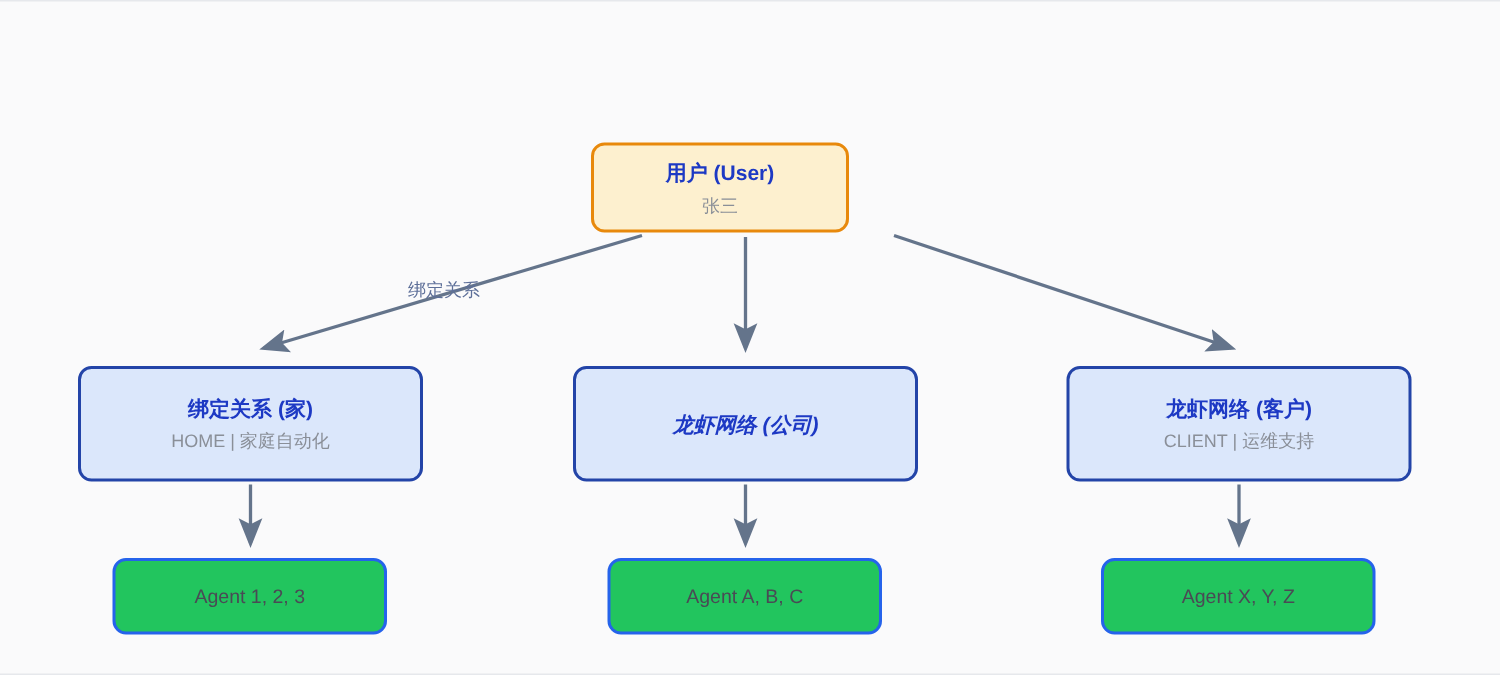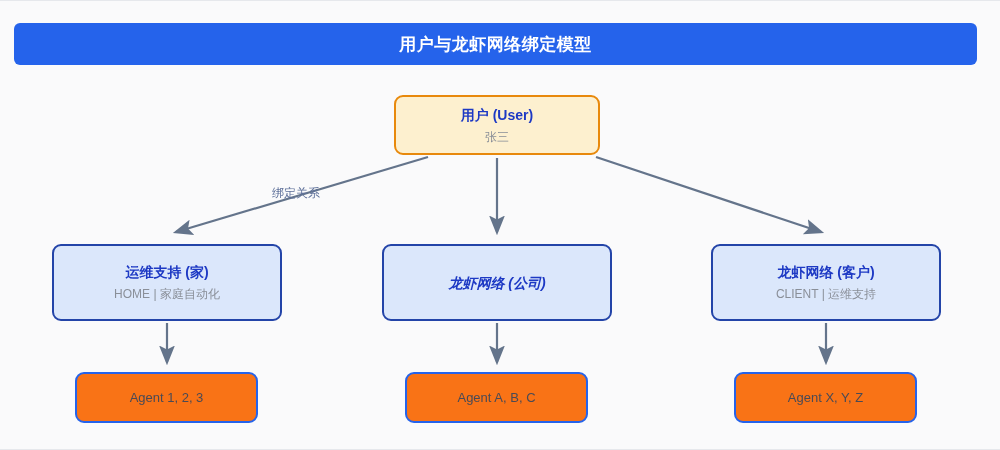--- a/index.html
+++ b/index.html
@@ -71,21 +71,21 @@
     color: #8a8f98;
     font-size: 12px;
     line-height: 18px;
     margin-top: 3px;
   }
 
   
   .node-user {
     left: 394px;
     top: 94px;
-    width: 206px;
+    width: 172px;
     height: 60px;
     background: #fdf0cf;
     border: 2px solid #e8890c;
     border-radius: 9px;
   }
 
   
   .node-network {
     width: 230px;
     height: 77px;
@@ -95,21 +95,21 @@
     top: 243px;
   }
   .node-network.pos-left   { left: 52px; }
   .node-network.pos-center { left: 382px; font-style: italic; }
   .node-network.pos-right  { left: 711px; }
 
   
   .node-agent {
     width: 183px;
     height: 51px;
-    background: #f97316;
+    background: #22c55e;
     border: 2px solid #2563eb;
     border-radius: 9px;
     top: 371px;
   }
   .node-agent.pos-left   { left: 75px; }
   .node-agent.pos-center { left: 405px; }
   .node-agent.pos-right  { left: 734px; }
   .node-agent .agent-label {
     color: #4a4a55;
     font-size: 13px;
@@ -141,33 +141,30 @@
 
     <line x1="497" y1="157" x2="497" y2="231" stroke="#64748b" stroke-width="2.2" marker-end="url(#arrowhead)"></line>
 
     <line x1="596" y1="156" x2="821" y2="231" stroke="#64748b" stroke-width="2.2" marker-end="url(#arrowhead)"></line>
 
     <line x1="167" y1="322" x2="167" y2="361" stroke="#64748b" stroke-width="2.2" marker-end="url(#arrowhead)"></line>
     <line x1="497" y1="322" x2="497" y2="361" stroke="#64748b" stroke-width="2.2" marker-end="url(#arrowhead)"></line>
     <line x1="826" y1="322" x2="826" y2="361" stroke="#64748b" stroke-width="2.2" marker-end="url(#arrowhead)"></line>
   </svg>
 
-  <div class="title-banner">
-    <span class="title-text">用户与龙虾网络绑定模型</span>
-  </div>
 
   <div class="edge-label">绑定关系</div>
 
   <div class="node node-user">
     <span class="node-title">用户 (User)</span>
     <span class="node-sub">张三</span>
   </div>
 
   <div class="node node-network pos-left">
-    <span class="node-title">运维支持 (家)</span>
+    <span class="node-title">绑定关系 (家)</span>
     <span class="node-sub">HOME | 家庭自动化</span>
   </div>
 
   <div class="node node-network pos-center">
     <span class="node-title">龙虾网络 (公司)</span>
   </div>
 
   <div class="node node-network pos-right">
     <span class="node-title">龙虾网络 (客户)</span>
     <span class="node-sub">CLIENT | 运维支持</span>

